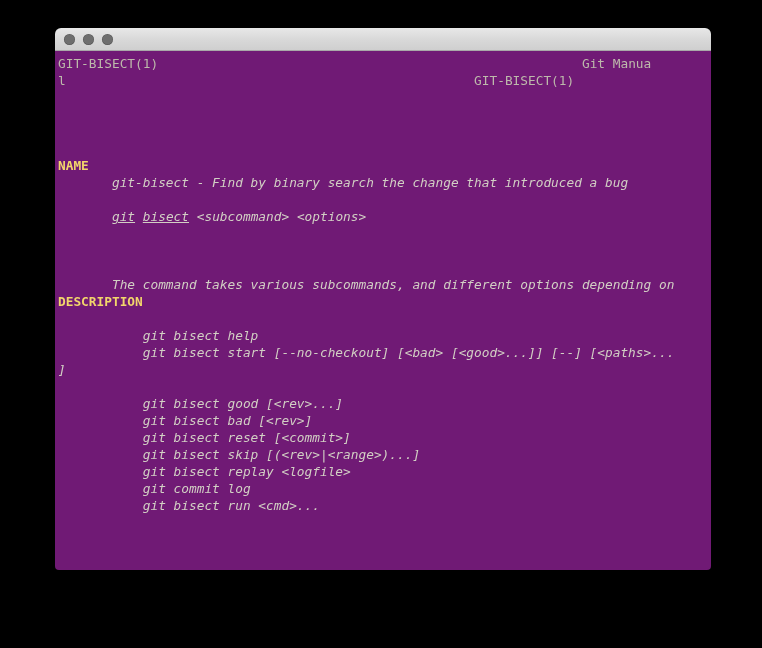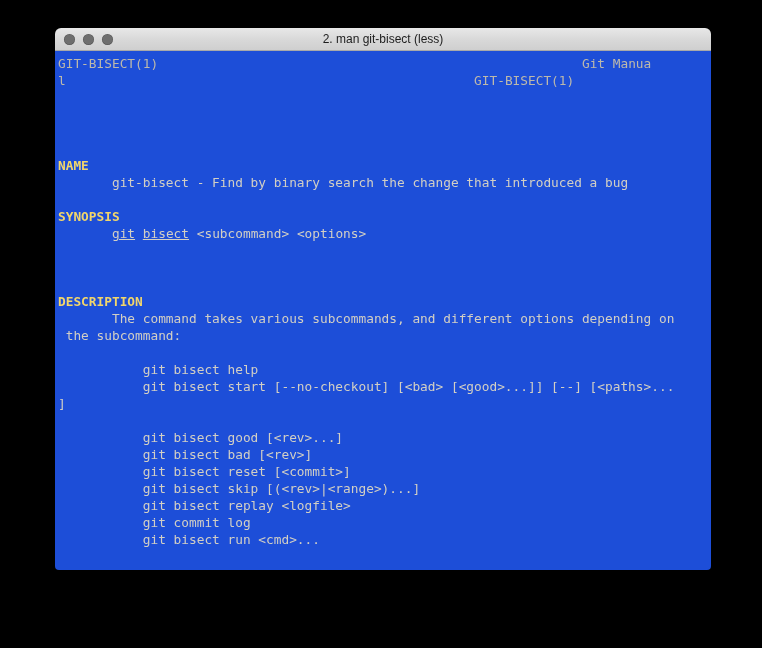--- a/index.html
+++ b/index.html
@@ -74,58 +74,55 @@
     font-size: 12.8px;
     line-height: 17px;
     height: 17px;
     color: #d2cfc4;
     white-space: pre;
     padding-left: 3px;
     letter-spacing: 0px;
   }
   .c-head    { color: #bdb9ab; }
   .c-section { color: #f2d66b; font-weight: bold; }
-  .c-body    { color: #d2cfc4; }
+  .c-body    { color: #d2cfc4; font-style: italic; }
   .u         { text-decoration: underline; }
 </style>
 </head>
 <body style="background: rgb(0, 0, 0);">
 
 <div id="desktop">
 
   <div id="terminal-window">
 
     <div id="title-bar">
       <div id="window-controls">
         <span class="win-dot" style="background: rgb(110, 110, 110);"></span>
         <span class="win-dot" style="background: rgb(110, 110, 110);"></span>
         <span class="win-dot" style="background: rgb(110, 110, 110);"></span>
       </div>
-      <div id="window-title">2. man git-bisect (less)</div>
     </div>
 
-    <div id="terminal-body" style="background: #1d4ed8;">
+    <div id="terminal-body" style="background: #701a75;">
       <div id="term-output">
           <div class="term-line"><span class="c-head">GIT-BISECT(1)</span><span class="c-head">                                                       </span><span class="c-head">Git Manua</span></div>
           <div class="term-line"><span class="c-head">l</span><span class="c-head">                                                     </span><span class="c-head">GIT-BISECT(1)</span></div>
           <div class="term-line">&nbsp;</div>
           <div class="term-line">&nbsp;</div>
           <div class="term-line">&nbsp;</div>
           <div class="term-line">&nbsp;</div>
           <div class="term-line"><span class="c-section">NAME</span></div>
           <div class="term-line"><span class="c-body">       git-bisect - Find by binary search the change that introduced a bug</span></div>
           <div class="term-line">&nbsp;</div>
-          <div class="term-line"><span class="c-section">SYNOPSIS</span></div>
           <div class="term-line"><span class="c-body">       </span><span class="c-body u">git</span><span class="c-body"> </span><span class="c-body u">bisect</span><span class="c-body"> &lt;subcommand&gt; &lt;options&gt;</span></div>
           <div class="term-line">&nbsp;</div>
           <div class="term-line">&nbsp;</div>
           <div class="term-line">&nbsp;</div>
+          <div class="term-line"><span class="c-body">       The command takes various subcommands, and different options depending on</span></div>
           <div class="term-line"><span class="c-section">DESCRIPTION</span></div>
-          <div class="term-line"><span class="c-body">       The command takes various subcommands, and different options depending on</span></div>
-          <div class="term-line"><span class="c-body"> the subcommand:</span></div>
           <div class="term-line">&nbsp;</div>
           <div class="term-line"><span class="c-body">           git bisect help</span></div>
           <div class="term-line"><span class="c-body">           git bisect start [--no-checkout] [&lt;bad&gt; [&lt;good&gt;...]] [--] [&lt;paths&gt;...</span></div>
           <div class="term-line"><span class="c-body">]</span></div>
           <div class="term-line">&nbsp;</div>
           <div class="term-line"><span class="c-body">           git bisect good [&lt;rev&gt;...]</span></div>
           <div class="term-line"><span class="c-body">           git bisect bad [&lt;rev&gt;]</span></div>
           <div class="term-line"><span class="c-body">           git bisect reset [&lt;commit&gt;]</span></div>
           <div class="term-line"><span class="c-body">           git bisect skip [(&lt;rev&gt;|&lt;range&gt;)...]</span></div>
           <div class="term-line"><span class="c-body">           git bisect replay &lt;logfile&gt;</span></div>

